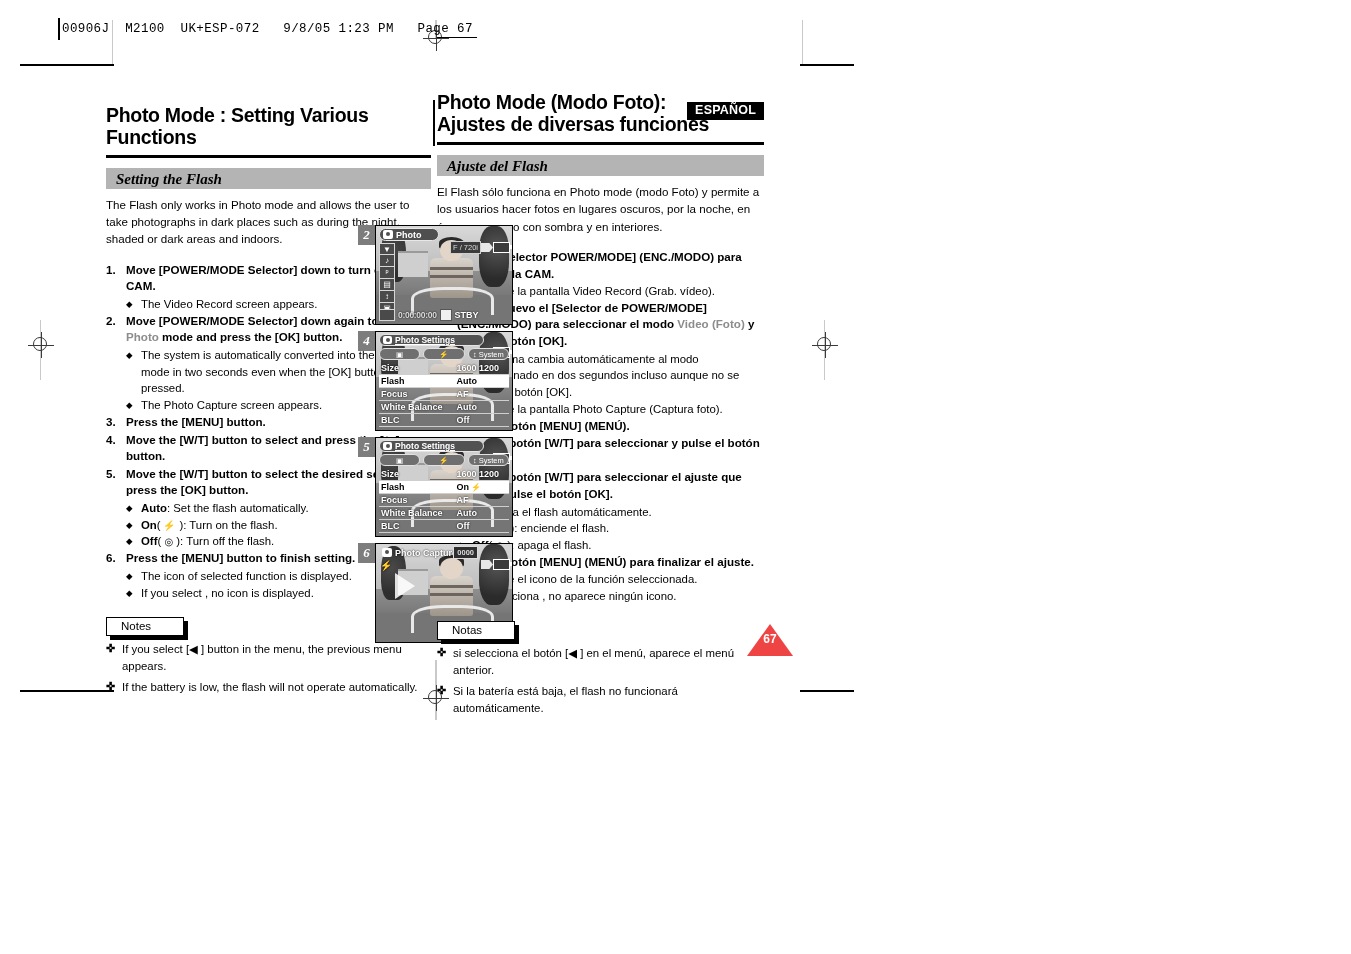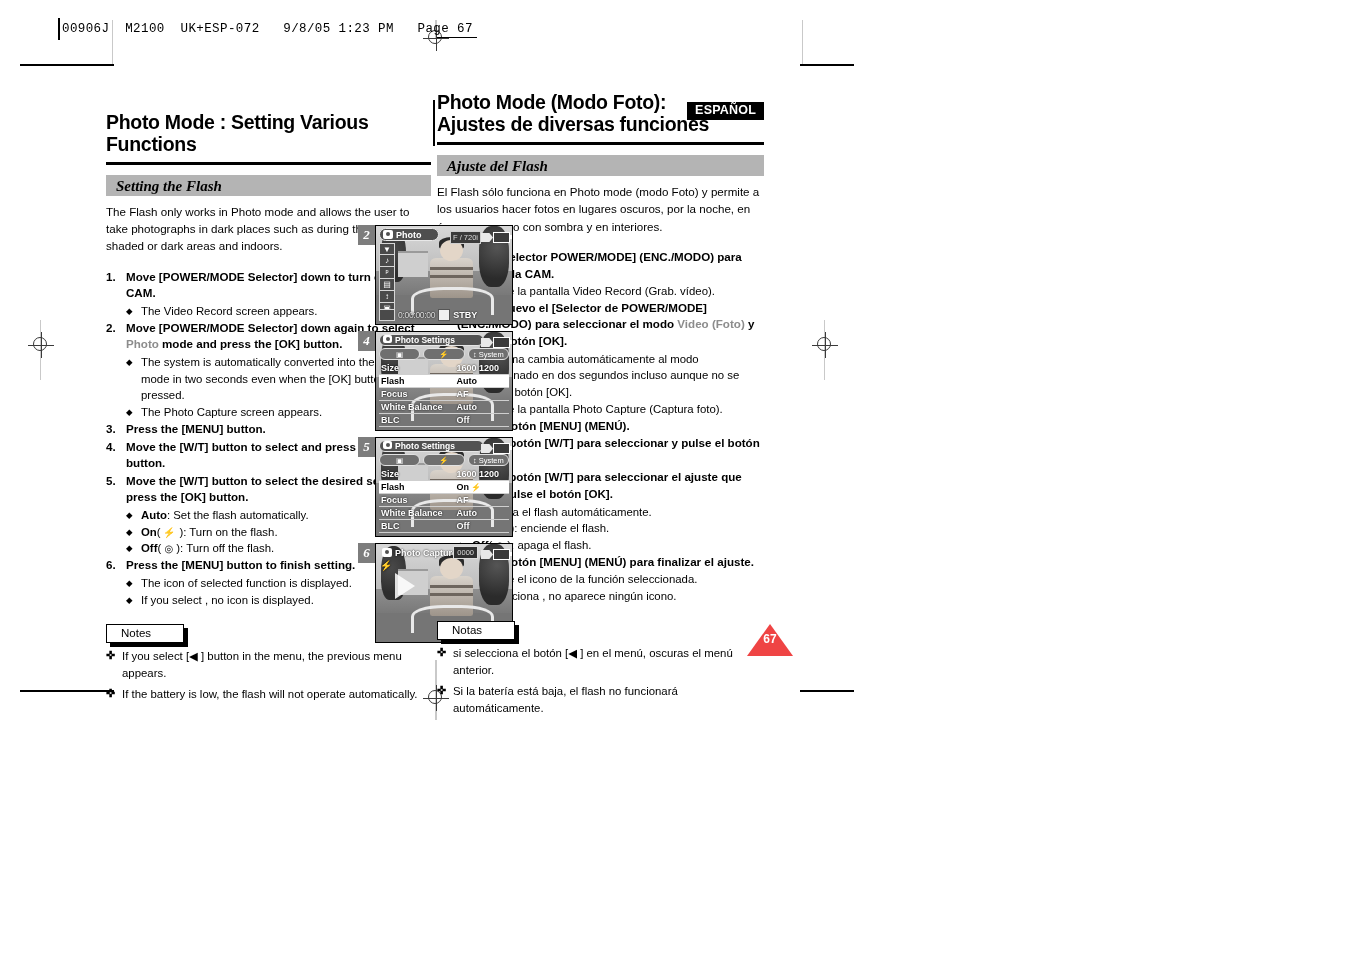--- a/index.html
+++ b/index.html
@@ -30,21 +30,21 @@
   .col{position:absolute;top:100px;}
   .col-en{left:106px;width:325px;}
   .col-es{left:437px;width:327px;}
 
   .lang-tag{
     display:inline-block;background:#000;color:#fff;font-weight:bold;
     font-size:12.5px;padding:2px 8px 3px 8px;letter-spacing:0.2px;line-height:1.05;
   }
   .col-es .tagrow{text-align:right;}
   .title{
-    font-size:19.5px;font-weight:bold;line-height:1.12;margin-top:12px;letter-spacing:-0.3px;
+    font-size:19.5px;font-weight:bold;line-height:1.12;margin-top:5px;letter-spacing:-0.3px;
   }
   .titlerule{height:3px;background:#000;margin-top:6px;}
 
   .sectionbar{
     background:#b4b4b4;height:21px;margin-top:10px;
     font-family:"Liberation Serif", serif;font-style:italic;font-weight:bold;
     font-size:15px;padding:3px 0 0 10px;box-sizing:border-box;
   }
   .intro{font-size:11.6px;line-height:1.5;margin-top:7px;}
 
@@ -111,39 +111,39 @@
   .modepill .txt{white-space:nowrap;}
 
   .rails{position:absolute;left:3px;top:17px;width:16px;}
   .rail{
     height:12px;background:#4a4a4a;border:1px solid #d6d6d6;border-top:none;
     color:#fff;font-size:8px;display:flex;align-items:center;justify-content:center;
     box-sizing:border-box;
   }
   .rail:first-child{border-top:1px solid #d6d6d6;}
 
-  .rtstat{position:absolute;right:2px;top:5px;display:flex;align-items:center;gap:0;}
+  .rtstat{position:absolute;right:2px;top:15px;display:flex;align-items:center;gap:0;}
   .tc{background:#3b3b3b;color:#dcdcdc;font-size:7.5px;padding:1px 2px;border:1px solid #cfcfcf;font-family:"Liberation Sans",sans-serif;}
   .batt{width:15px;height:9px;border:1px solid #fff;background:#3b3b3b;position:relative;}
   .batt:after{content:"";position:absolute;right:-3px;top:2px;width:2px;height:4px;background:#fff;}
   .tape{width:12px;height:9px;background:#e8e8e8;clip-path:polygon(0 0,70% 0,100% 50%,70% 100%,0 100%);}
 
   .botbar{
     position:absolute;left:3px;bottom:3px;right:3px;height:13px;display:flex;align-items:center;gap:3px;
   }
   .camico{width:16px;height:12px;background:#4a4a4a;border:1px solid #d6d6d6;box-sizing:border-box;}
-  .timecode{color:#dcdcdc;font-size:8.5px;font-weight:normal;letter-spacing:-0.3px;text-shadow:0 0 2px #000;}
+  .timecode{color:#dcdcdc;font-size:8.5px;font-weight:bold;letter-spacing:-0.3px;text-shadow:0 0 2px #000;}
   .stopsq{width:10px;height:10px;background:#f0f0f0;border:1px solid #555;}
   .stby{color:#fff;font-size:9px;font-weight:bold;text-shadow:0 0 2px #000;}
 
   
   .menuhdr{
     position:absolute;left:3px;top:2px;right:28px;height:12px;background:#525252;
     border:1px solid #e5e5e5;border-radius:6px;color:#fff;font-size:8.5px;font-weight:bold;
-    display:flex;padding-left:3px;box-sizing:border-box;
+    display:flex;align-items:center;padding-left:3px;box-sizing:border-box;text-decoration:underline;
   }
   .menuhdr .ic{width:9px;height:8px;background:#fff;border-radius:2px;margin-right:3px;position:relative;}
   .menuhdr .ic:after{content:"";position:absolute;left:2.5px;top:1.5px;width:4px;height:4px;border-radius:50%;background:#525252;}
   .tabs{position:absolute;left:3px;top:16px;right:3px;height:12px;display:flex;gap:3px;}
   .tab{
     flex:1;background:#6f6f6f;border:1px solid #e2e2e2;border-radius:6px;
     display:flex;align-items:center;justify-content:center;color:#fff;font-size:7.5px;
     box-sizing:border-box;
   }
   .tab.sys{display:flex;gap:2px;}
@@ -152,21 +152,21 @@
     height:13px;display:flex;align-items:center;color:#fff;font-size:9px;font-weight:bold;
     border-bottom:1px solid #cfcfcf;box-sizing:border-box;text-shadow:0 0 2px #000;
   }
   .mrow .k{width:58%;padding-left:2px;}
   .mrow .v{flex:1;}
   .mrow.sel{background:#fff;color:#000;text-shadow:none;}
   .mrow.sel .v{color:#000;}
 
   .capmark{position:absolute;left:4px;top:16px;color:#fff;font-size:10px;text-shadow:0 0 2px #000;}
   .playtri{position:absolute;left:14%;top:30%;width:0;height:0;border-left:20px solid rgba(255,255,255,0.85);border-top:13px solid transparent;border-bottom:13px solid transparent;}
-  .countbox{position:absolute;right:34px;top:2px;background:#2f2f2f;border:1px solid #ddd;color:#ddd;font-size:7.5px;padding:1px 3px;}
+  .countbox{position:absolute;right:34px;top:2px;background:#2f2f2f;border:1px solid #ddd;color:#ddd;font-size:7.5px;padding:1px 3px;font-weight:bold;}
 
   
   .pagebadge{
     position:absolute;left:747px;top:624px;width:46px;height:32px;
     background:#ef4444;clip-path:polygon(50% 0,100% 100%,0 100%);
     color:#fff;font-size:12px;font-weight:bold;text-align:center;
     display:flex;align-items:flex-end;justify-content:center;padding-bottom:10px;box-sizing:border-box;
   }
   .centerdivider{position:absolute;left:433px;top:100px;width:2px;height:46px;background:#000;}
 </style>
@@ -362,21 +362,21 @@
           <div class="body">Si selecciona <auto>, no aparece ningún icono.</auto></div>
         </div>
       </div>
     <div class="notesbox">
       <div class="shadow"></div>
       <div class="lbl">Notas</div>
     </div>
     <div id="notes-es">
         <div class="note">
           <div class="mk">✜</div>
-          <div class="body">si selecciona el botón [◀ ] en el menú, oscuras el menú anterior.</div>
+          <div class="body">si selecciona el botón [◀ ] en el menú, aparece el menú anterior.</div>
         </div>
         <div class="note">
           <div class="mk">✜</div>
           <div class="body">Si la batería está baja, el flash no funcionará automáticamente.</div>
         </div>
       </div>
   </div>
 
   <div class="shots" id="shots">
       <div class="shot">

